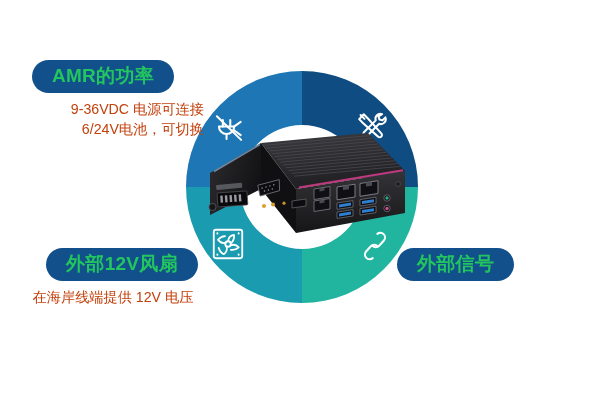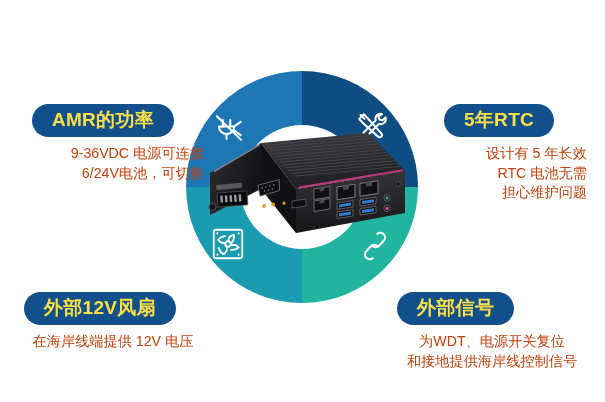--- a/index.html
+++ b/index.html
@@ -68,33 +68,32 @@
     width: 214px;
   }
   .block-tl { left: 6px;   top: 60px;  text-align: right; }
   .block-tr { left: 385px; top: 60px;  text-align: left;  }
   .block-bl { left: 6px;   top: 248px; text-align: left;  }
   .block-br { left: 385px; top: 248px; text-align: left;  }
 
   .pill {
     display: inline-block;
     background: #12508C;
-    color: #fde047;
+    color: #22c55e;
     border-radius: 999px;
     padding: 5px 20px 7px 20px;
     font-size: 19px;
     font-weight: bold;
     line-height: 1.12;
     letter-spacing: 0.3px;
     white-space: nowrap;
-    margin-top: 44px;
   }
   .block-tl .pill-row { text-align: center; padding-right: 20px; }
   .block-tr .pill-row { text-align: center; padding-left: 14px; }
-  .block-bl .pill-row { padding-left: 18px; }
+  .block-bl .pill-row { text-align: center; padding-left: 18px; }
   .block-br .pill-row { padding-left: 12px; }
 
   .desc {
     margin-top: 7px;
     color: #c2410c;
     font-size: 14.2px;
     line-height: 1.38;
     font-weight: 500;
   }
   .desc .line { display: block; white-space: nowrap; }
@@ -277,43 +276,29 @@
   <div class="block block-tl">
     <div class="pill-row">
       <span class="pill">AMR的功率</span>
     </div>
     <div class="desc">
       <span class="line">9-36VDC 电源可连接</span>
       <span class="line">6/24V电池，可切换</span>
     </div>
   </div>
 
-  <div class="block block-tr">
-    <div class="pill-row">
-      <span class="pill">5年RTC</span>
-    </div>
-    <div class="desc">
-      <span class="line">设计有 5 年长效</span>
-      <span class="line">RTC 电池无需</span>
-      <span class="line">担心维护问题</span>
-    </div>
-  </div>
 
   <div class="block block-bl">
     <div class="pill-row">
       <span class="pill">外部12V风扇</span>
     </div>
     <div class="desc">
       <span class="line">在海岸线端提供 12V 电压</span>
     </div>
   </div>
 
   <div class="block block-br">
     <div class="pill-row">
       <span class="pill">外部信号</span>
     </div>
-    <div class="desc">
-      <span class="line">为WDT、电源开关复位</span>
-      <span class="line">和接地提供海岸线控制信号</span>
-    </div>
   </div>
 
 </div>
 
 </body></html>

